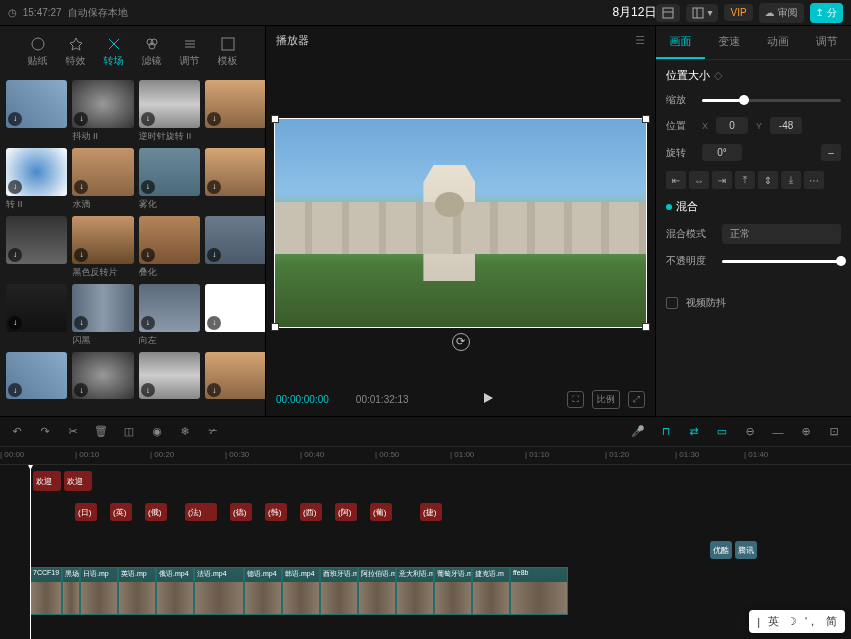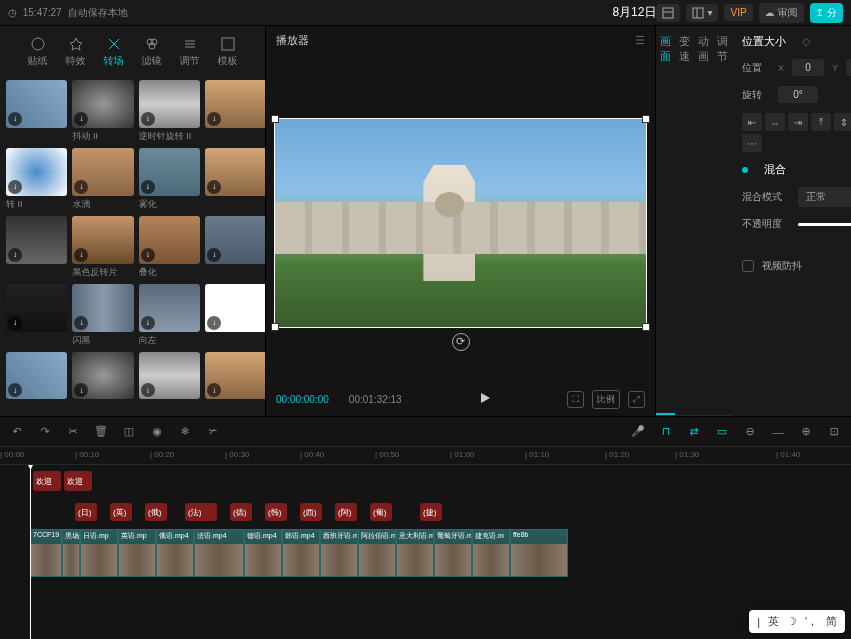--- a/index.html
+++ b/index.html
@@ -26,35 +26,35 @@
 .player-header { height: 28px; display: flex; align-items: center; padding: 0 10px; font-size: 11px; color: #ccc; justify-content: space-between; text-align: right; }
 .hamburger { color: #666; cursor: pointer; }
 .player-canvas { flex: 1; display: flex; align-items: center; justify-content: center; padding: 10px 8px 0; }
 .video-frame { width: 100%; aspect-ratio: 16/9; background: linear-gradient(180deg,#6fa8d8 0%,#8cc0e8 35%,#7eb885 50%,#4a7a3a 70%,#3a5a2a 100%); position: relative; border: 1px solid #fff; }
 .video-frame::before { content:""; position:absolute; left:40%; top:22%; width:14%; height:56%; background:linear-gradient(#e8e0d0,#d0c8b8); clip-path: polygon(20% 0,80% 0,100% 15%,100% 100%,0 100%,0 15%); }
 .video-frame::after { content:""; position:absolute; left:43%; top:35%; width:8%; height:12%; background:#b0a890; border-radius:50%; }
 .buildings { position:absolute; bottom:35%; left:0; right:0; height:25%; background:repeating-linear-gradient(90deg,#c8c0b0 0 8%,#b8b0a0 8% 10%); }
 .handle { position:absolute; width:8px; height:8px; background:#fff; border:1px solid #333; }
 .h-tl{top:-4px;left:-4px}.h-tr{top:-4px;right:-4px}.h-bl{bottom:-4px;left:-4px}.h-br{bottom:-4px;right:-4px}
 .refresh-icon { position:absolute; bottom:-24px; left:50%; transform:translateX(-50%); width:18px; height:18px; border:1.5px solid #aaa; border-radius:50%; display:flex; align-items:center; justify-content:center; cursor:pointer; }
-.player-controls { height: 34px; display: flex; align-items: center; padding: 0 10px; gap: 20px; font-size: 10px; }
+.player-controls { height: 34px; display: flex; align-items: center; padding: 0 10px; gap: 27px; font-size: 10px; }
 .time-cur { color: #00c4cc; }
 .time-dur { color: #888; }
 .play-btn { margin: 0 auto; cursor: pointer; }
 .pc-right { display:flex; gap:8px; align-items:center; color:#888; }
 .pc-btn { border:1px solid #555; border-radius:3px; padding:2px 4px; font-size:9px; cursor:pointer; }
-.panel-right { width: 195px; background: #1a1a1a; display: flex; flex-direction: row; }
+.panel-right { width: 195px; background: #1a1a1a; display: flex; flex-direction: column; }
 .tabs-right { display: flex; border-bottom: 1px solid #2a2a2a; }
 .tab-r { flex: 1; text-align: center; padding: 8px 4px; font-size: 11px; color: #888; cursor: pointer; }
 .tab-r.active { color: #00c4cc; border-bottom: 2px solid #00c4cc; }
 .subtabs { display: flex; padding: 6px 8px; gap: 4px; }
 .subtab { flex: 1; text-align: center; padding: 5px 4px; font-size: 10px; color: #888; background: #2a2a2a; border-radius: 3px; cursor: pointer; }
 .subtab.active { background: #3a3a3a; color: #fff; }
 .props { padding: 8px 10px; display: flex; flex-direction: column; gap: 10px; font-size: 10px; color: #aaa; }
-.prop-section { font-size: 11px; color: #fff; display:flex; align-items:center; gap:16px; }
+.prop-section { font-size: 11px; color: #fff; display:flex; align-items:center; gap:4px; }
 .prop-section .dot { width:6px;height:6px;border-radius:50%;background:#00c4cc; }
 .prop-row { display: flex; align-items: center; gap: 8px; }
 .prop-label { width: 28px; }
 .slider { flex: 1; height: 3px; background: #444; border-radius: 2px; position: relative; }
 .slider-fill { position:absolute; height:100%; background:#fff; border-radius:2px; }
 .slider-thumb { position:absolute; width:10px; height:10px; background:#fff; border-radius:50%; top:50%; transform:translate(-50%,-50%); }
 .num-input { background:#2a2a2a; border-radius:3px; padding:3px 6px; font-size:10px; color:#ccc; min-width:32px; text-align:center; }
 .align-row { display:flex; gap:3px; flex-wrap:wrap; }
 .align-btn { width:20px; height:18px; background:#2a2a2a; border-radius:2px; display:flex; align-items:center; justify-content:center; cursor:pointer; }
 .select { background:#2a2a2a; border-radius:3px; padding:3px 8px; flex:1; font-size:10px; }
@@ -306,20 +306,27 @@
       <div class="tab-r">变速</div>
       <div class="tab-r">动画</div>
       <div class="tab-r">调节</div>
     </div>
     <div class="props">
       <div class="prop-section">
           <span>位置大小</span> 
           <span style="color:#666">◇</span>
         </div>
       <div class="prop-row">
+        <span class="prop-label">缩放</span>
+        <div class="slider">
+            <div class="slider-fill" style="width:30%"></div>
+            <div class="slider-thumb" style="left:30%"></div>
+          </div>
+      </div>
+      <div class="prop-row">
         <span class="prop-label">位置</span>
         <span style="color:#666;font-size:9px">X</span>
         <div class="num-input">0</div>
         <span style="color:#666;font-size:9px">Y</span>
         <div class="num-input">-48</div>
       </div>
       <div class="prop-row">
         <span class="prop-label">旋转</span>
         <div class="num-input" style="flex:0 0 40px">0°</div>
         <div style="flex:1"></div>
@@ -381,40 +388,44 @@
       <span class="ruler-mark" style="left: 0px;">| 00:00</span>
       <span class="ruler-mark" style="left: 75px;">| 00:10</span>
       <span class="ruler-mark" style="left: 150px;">| 00:20</span>
       <span class="ruler-mark" style="left: 225px;">| 00:30</span>
       <span class="ruler-mark" style="left: 300px;">| 00:40</span>
       <span class="ruler-mark" style="left: 375px;">| 00:50</span>
       <span class="ruler-mark" style="left: 450px;">| 01:00</span>
       <span class="ruler-mark" style="left: 525px;">| 01:10</span>
       <span class="ruler-mark" style="left: 605px;">| 01:20</span>
       <span class="ruler-mark" style="left: 675px;">| 01:30</span>
-      <span class="ruler-mark" style="left: 776px;">| 01:40</span>
+      <span class="ruler-mark" style="left: 744px;">| 01:40</span>
     </div>
   <div class="tl-tracks">
     <div class="playhead"></div>
     <div class="track" id="text-track" style="height:20px">
         <div class="clip clip-text" style="left: 3px; width: 28px;">欢迎</div>
         <div class="clip clip-text" style="left: 34px; width: 28px;">欢迎</div>
       </div>
     <div class="track" id="tag-track" style="height:18px;margin-top:12px">
         <div class="clip clip-text" style="left: 45px; width: 22px;">(日)</div>
         <div class="clip clip-text" style="left: 80px; width: 22px;">(英)</div>
         <div class="clip clip-text" style="left: 115px; width: 22px;">(俄)</div>
         <div class="clip clip-text" style="left: 155px; width: 32px;">(法)</div>
         <div class="clip clip-text" style="left: 200px; width: 22px;">(德)</div>
         <div class="clip clip-text" style="left: 235px; width: 22px;">(韩)</div>
         <div class="clip clip-text" style="left: 270px; width: 22px;">(西)</div>
         <div class="clip clip-text" style="left: 305px; width: 22px;">(阿)</div>
         <div class="clip clip-text" style="left: 340px; width: 22px;">(葡)</div>
         <div class="clip clip-text" style="left: 390px; width: 22px;">(捷)</div>
       </div>
+    <div class="track" id="tag-track2" style="height:18px;margin-top:20px">
+        <div class="clip clip-tag" style="left: 680px; width: 22px;">优酷</div>
+        <div class="clip clip-tag" style="left: 705px; width: 22px;">腾讯</div>
+      </div>
     <div class="video-track" id="video-track">
         <div class="vclip" style="width: 32px;">
           <div class="vclip-label">7CCF19</div>
           <div class="vclip-thumb"></div>
         </div>
         <div class="vclip" style="width: 18px;">
           <div class="vclip-label">黑场</div>
           <div class="vclip-thumb"></div>
         </div>
         <div class="vclip" style="width: 38px;">

